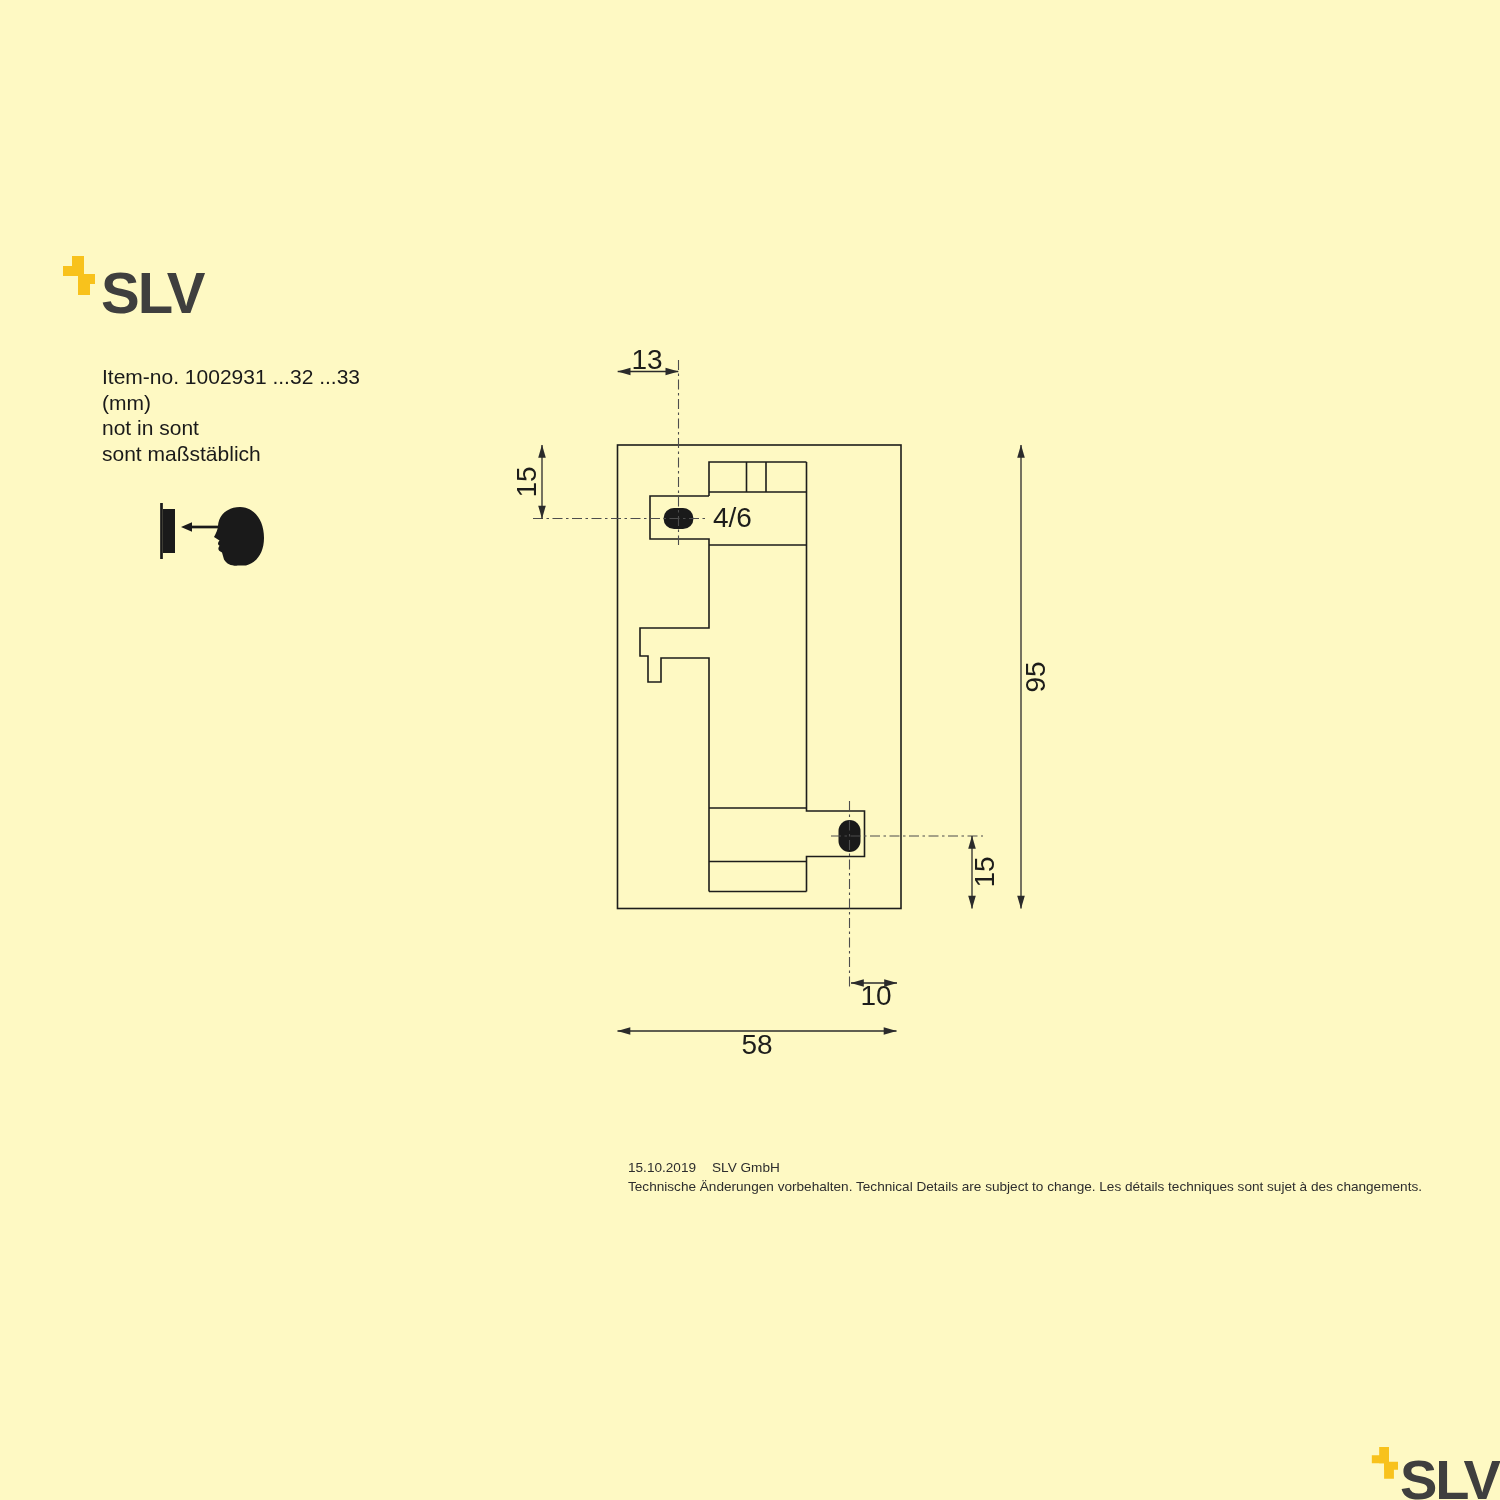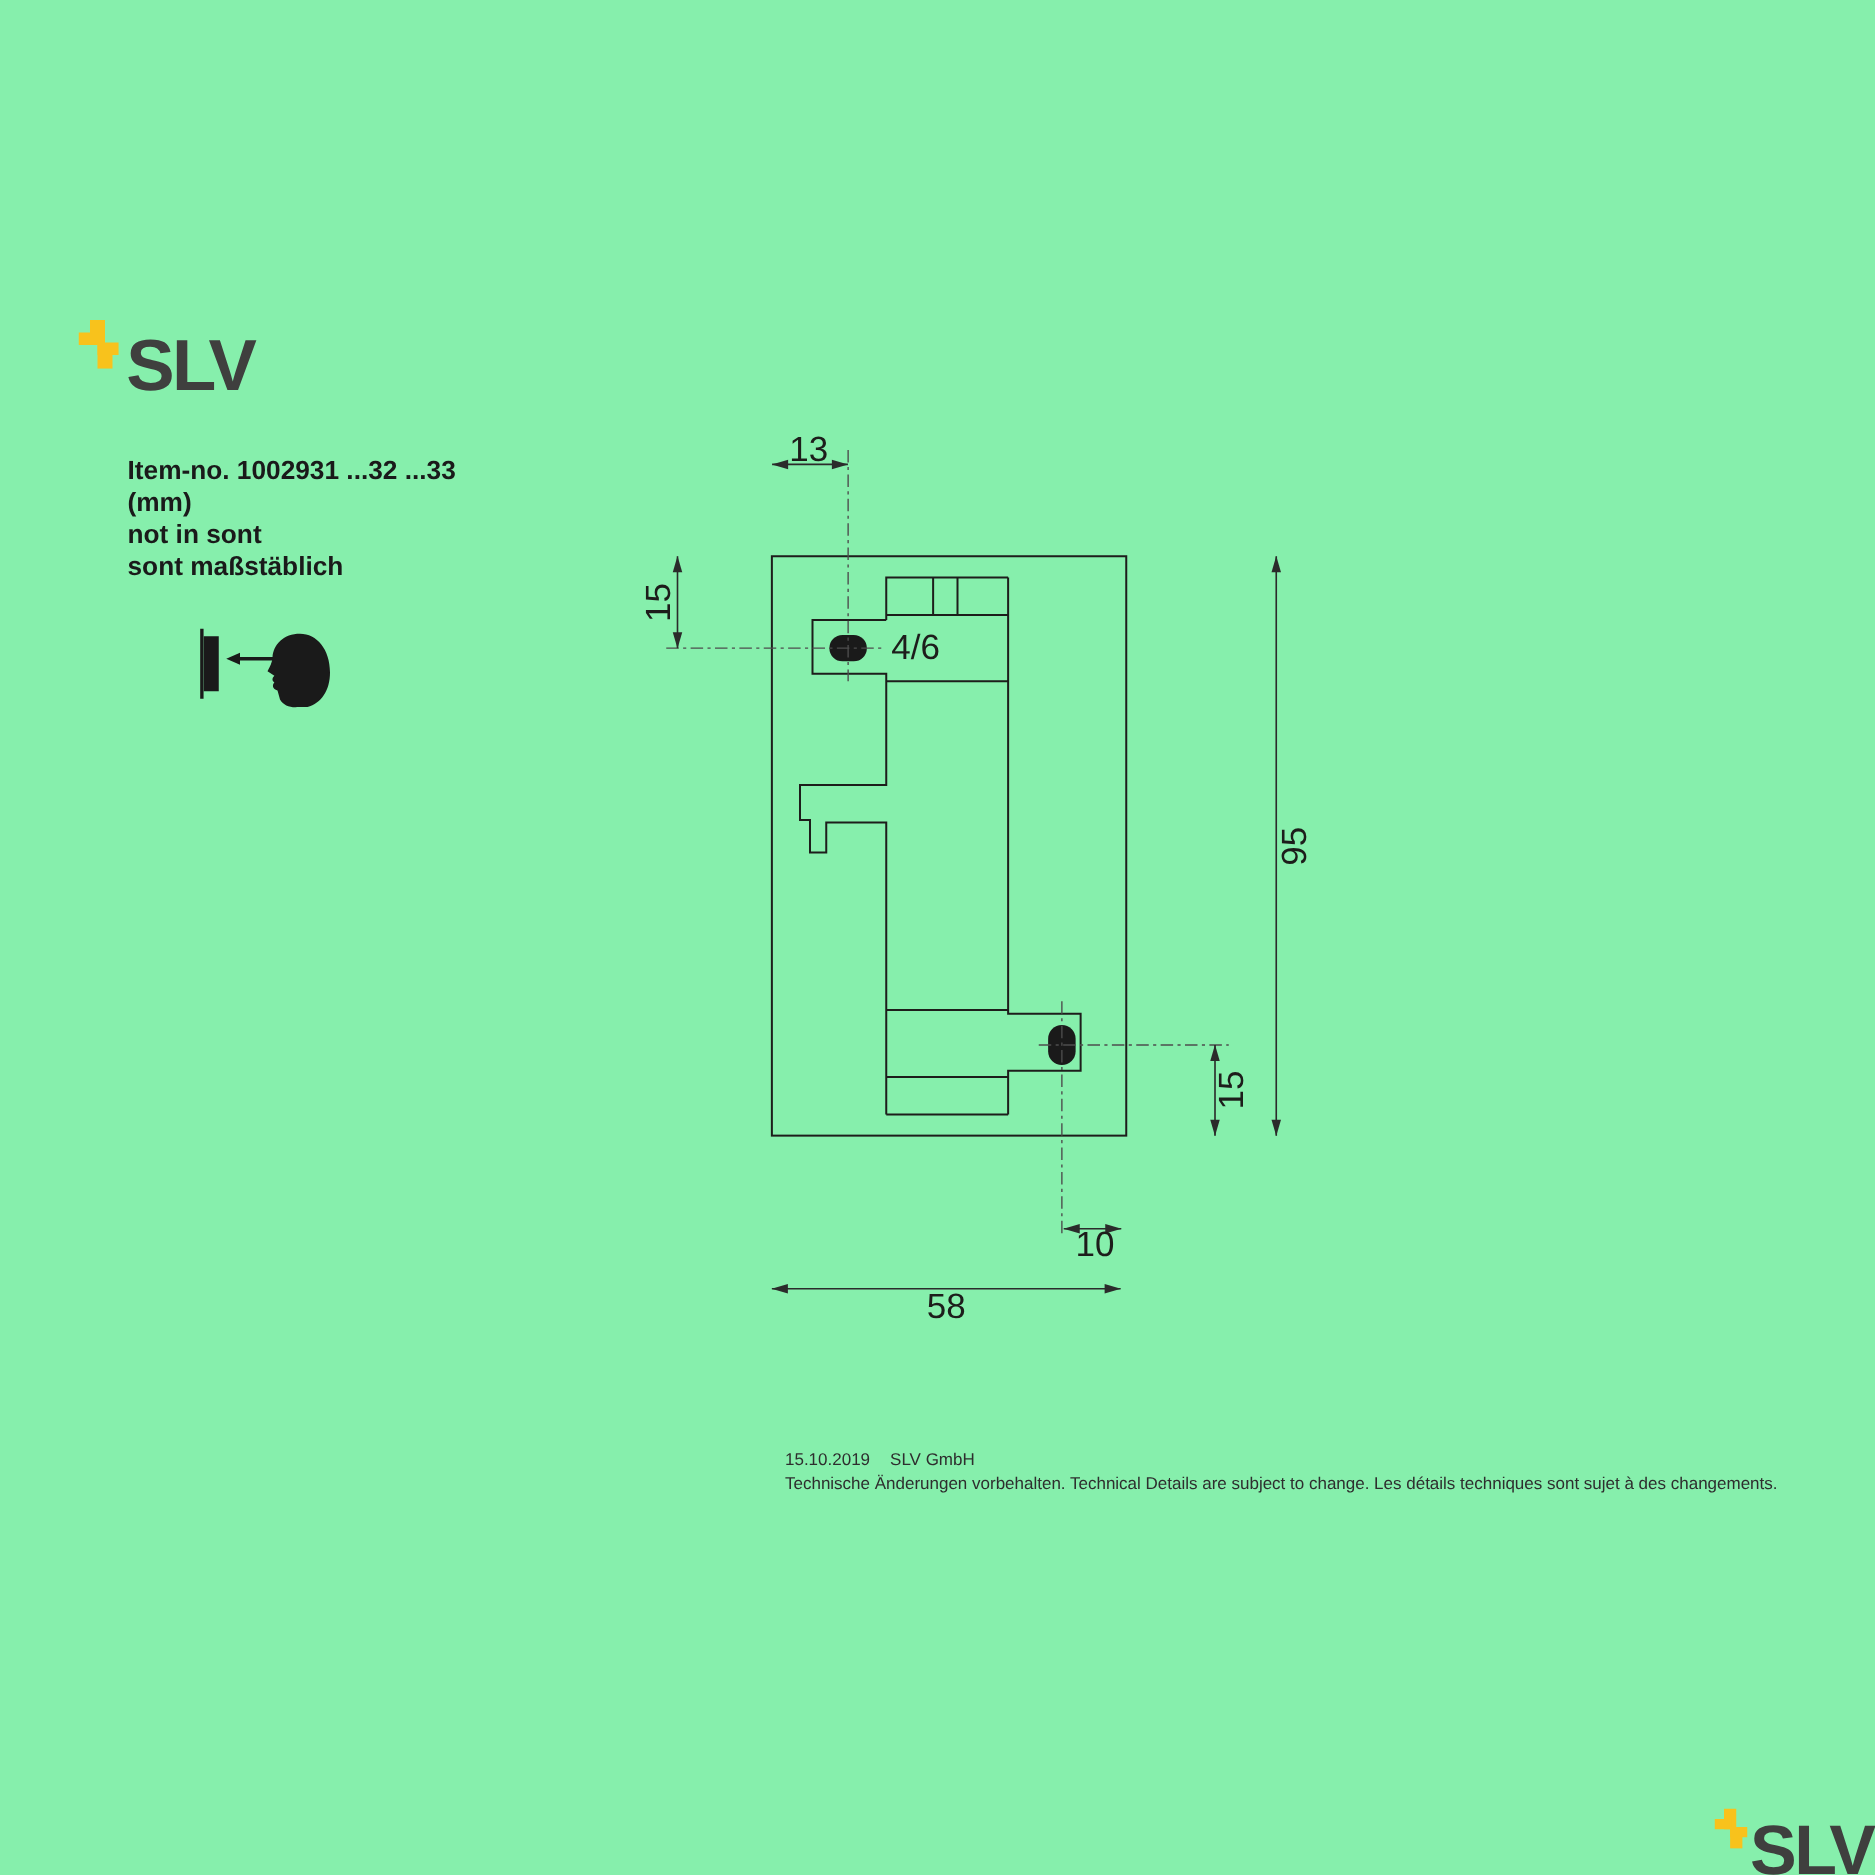--- a/index.html
+++ b/index.html
@@ -1,36 +1,36 @@
 <!DOCTYPE html>
 <html><head>
 <meta charset="utf-8">
 <style>
   html,body{margin:0;padding:0;background:#ffffff;}
   .page{
-    position:relative;width:1500px;height:1500px;background:#86efac;
+    position:relative;width:1500px;height:1500px;background:#fef9c3;
     overflow:hidden;font-family:"Liberation Sans", sans-serif;color:#1a1a1a;
   }
   
   .logo-plus{position:absolute;left:62px;top:255px;width:33px;height:40px;}
   .logo-text{
     position:absolute;left:101px;top:264px;
     font-size:58px;font-weight:bold;line-height:58px;letter-spacing:-2px;
     color:#3f3f3e;
   }
   .footer-logo-plus{position:absolute;left:1371px;top:1446px;width:27px;height:33px;}
   .footer-logo-text{
     position:absolute;left:1400px;top:1452px;
     font-size:56px;font-weight:bold;line-height:56px;letter-spacing:-2px;
     color:#3f3f3e;white-space:nowrap;
   }
   
   .item-info{
     position:absolute;left:102px;top:364px;
-    font-size:21px;font-weight:bold;line-height:25.7px;color:#1a1a1a;
+    font-size:21px;font-weight:normal;line-height:25.7px;color:#1a1a1a;
     white-space:nowrap;
   }
   
   .fig{position:absolute;left:0;top:0;width:1500px;height:1500px;}
   .profile{fill:none;stroke:#1d1d1b;stroke-width:1.6px;}
   .hole{fill:#1a1a1a;stroke:none;}
   .centerline{fill:none;stroke:#4d4d4d;stroke-width:1.1px;stroke-dasharray:10 3.5 2.5 3.5;}
   .dimline{fill:none;stroke:#2b2b2b;stroke-width:1.3px;}
   .dimtext{fill:#1d1d1b;font-family:"Liberation Sans",sans-serif;font-size:28px;}
   .icon-stroke{fill:none;stroke:#1a1a1a;stroke-width:2.7px;}

